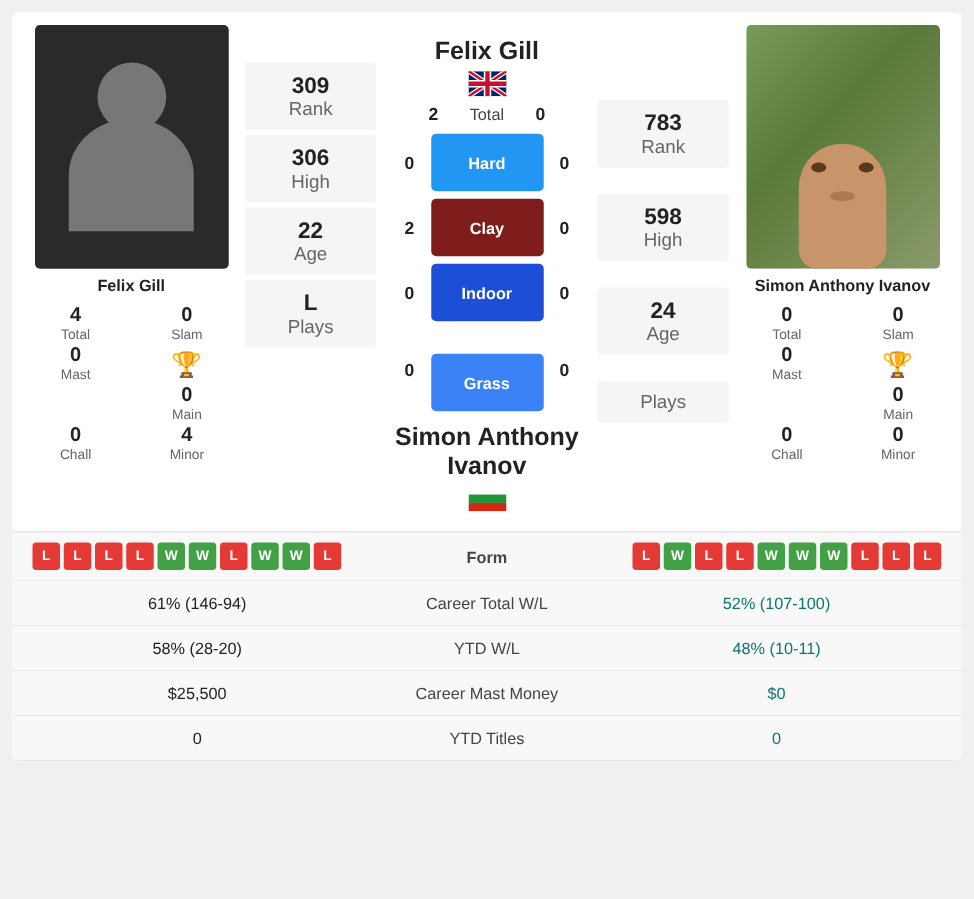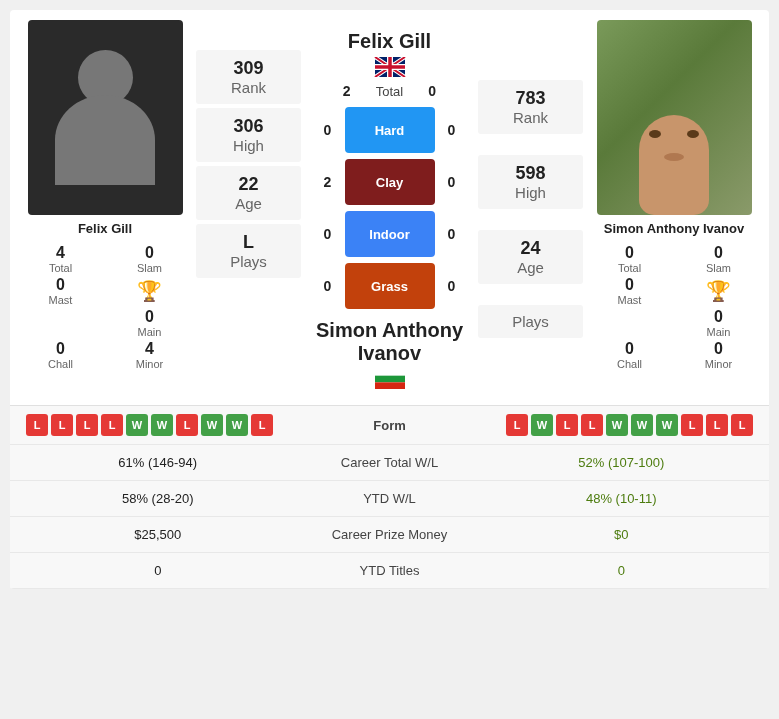--- a/index.html
+++ b/index.html
@@ -165,22 +165,22 @@
       display: flex;
       align-items: center;
       justify-content: center;
       font-size: 13px;
       font-weight: bold;
       color: #fff;
       cursor: pointer;
     }
     .court-hard { background: #2196F3; }
     .court-clay { background: #7f1d1d; }
-    .court-indoor { background: #3b82f6; }
-    .court-grass { background: #c2410c; }
+    .court-indoor { background: #1d4ed8; }
+    .court-grass { background: #3b82f6; margin-top: 20px; }
 
     
     .middle-right-stats {
       display: flex;
       flex-direction: column;
       width: 105px;
       gap: 21px;
       margin-top: 60px;
     }
 
@@ -280,21 +280,21 @@
       font-size: 13px;
       font-weight: normal;
       color: #444;
       width: 200px;
       text-align: center;
     }
     .stats-right {
       flex: 1;
       text-align: center;
       font-size: 13px;
-      color: #4d7c0f;
+      color: #0f766e;
     }
   </style>
 </head>
 <body>
 
 <div class="main-card">
 
   <div class="top-section">
 
     <div class="player-left">
@@ -509,21 +509,21 @@
     </div>
 
     <div class="stats-row" style="background:#f8f8f8;">
       <div class="stats-left">58% (28-20)</div>
       <div class="stats-center-label">YTD W/L</div>
       <div class="stats-right">48% (10-11)</div>
     </div>
 
     <div class="stats-row">
       <div class="stats-left">$25,500</div>
-      <div class="stats-center-label">Career Prize Money</div>
+      <div class="stats-center-label">Career Mast Money</div>
       <div class="stats-right">$0</div>
     </div>
 
     <div class="stats-row" style="background:#f8f8f8;">
       <div class="stats-left">0</div>
       <div class="stats-center-label">YTD Titles</div>
       <div class="stats-right">0</div>
     </div>
 
   </div>

